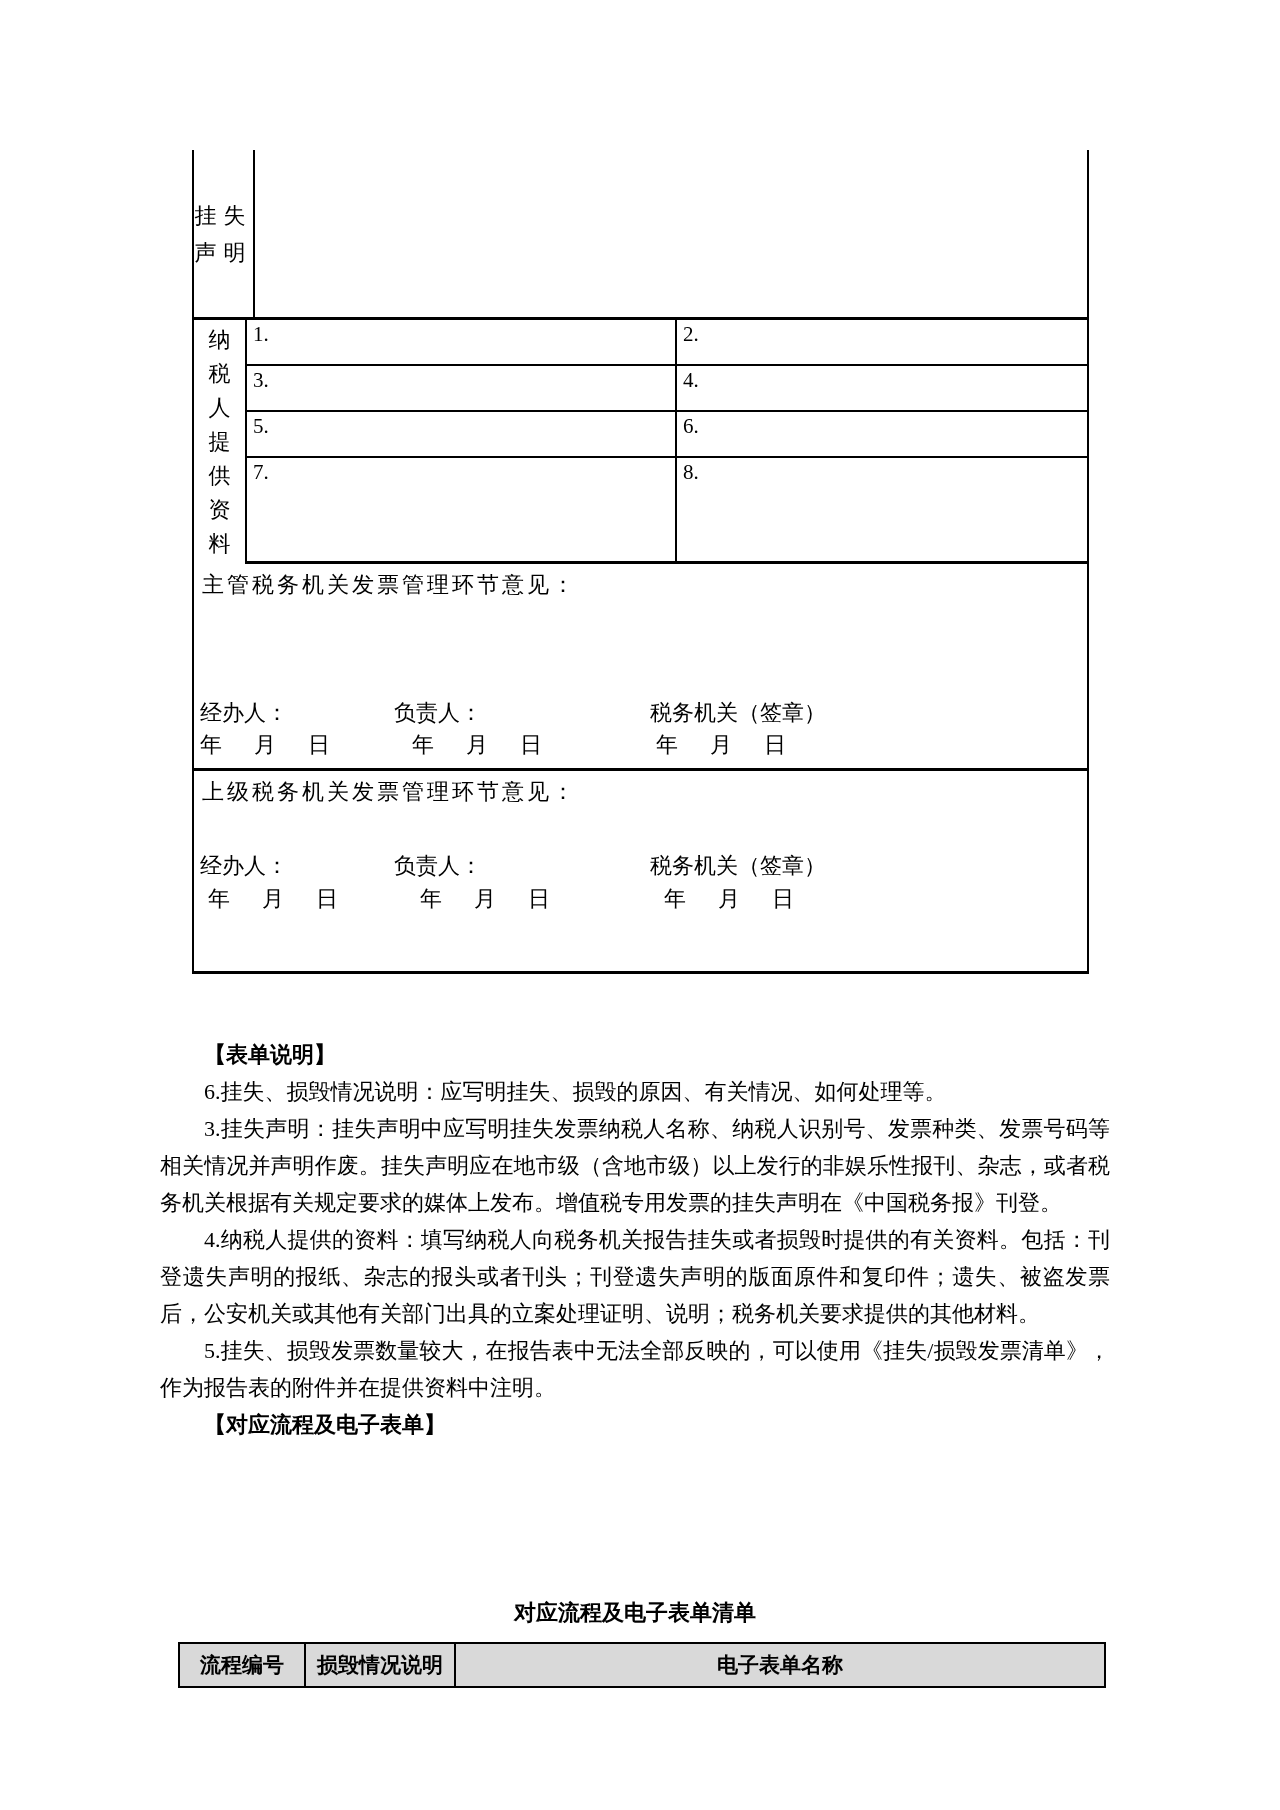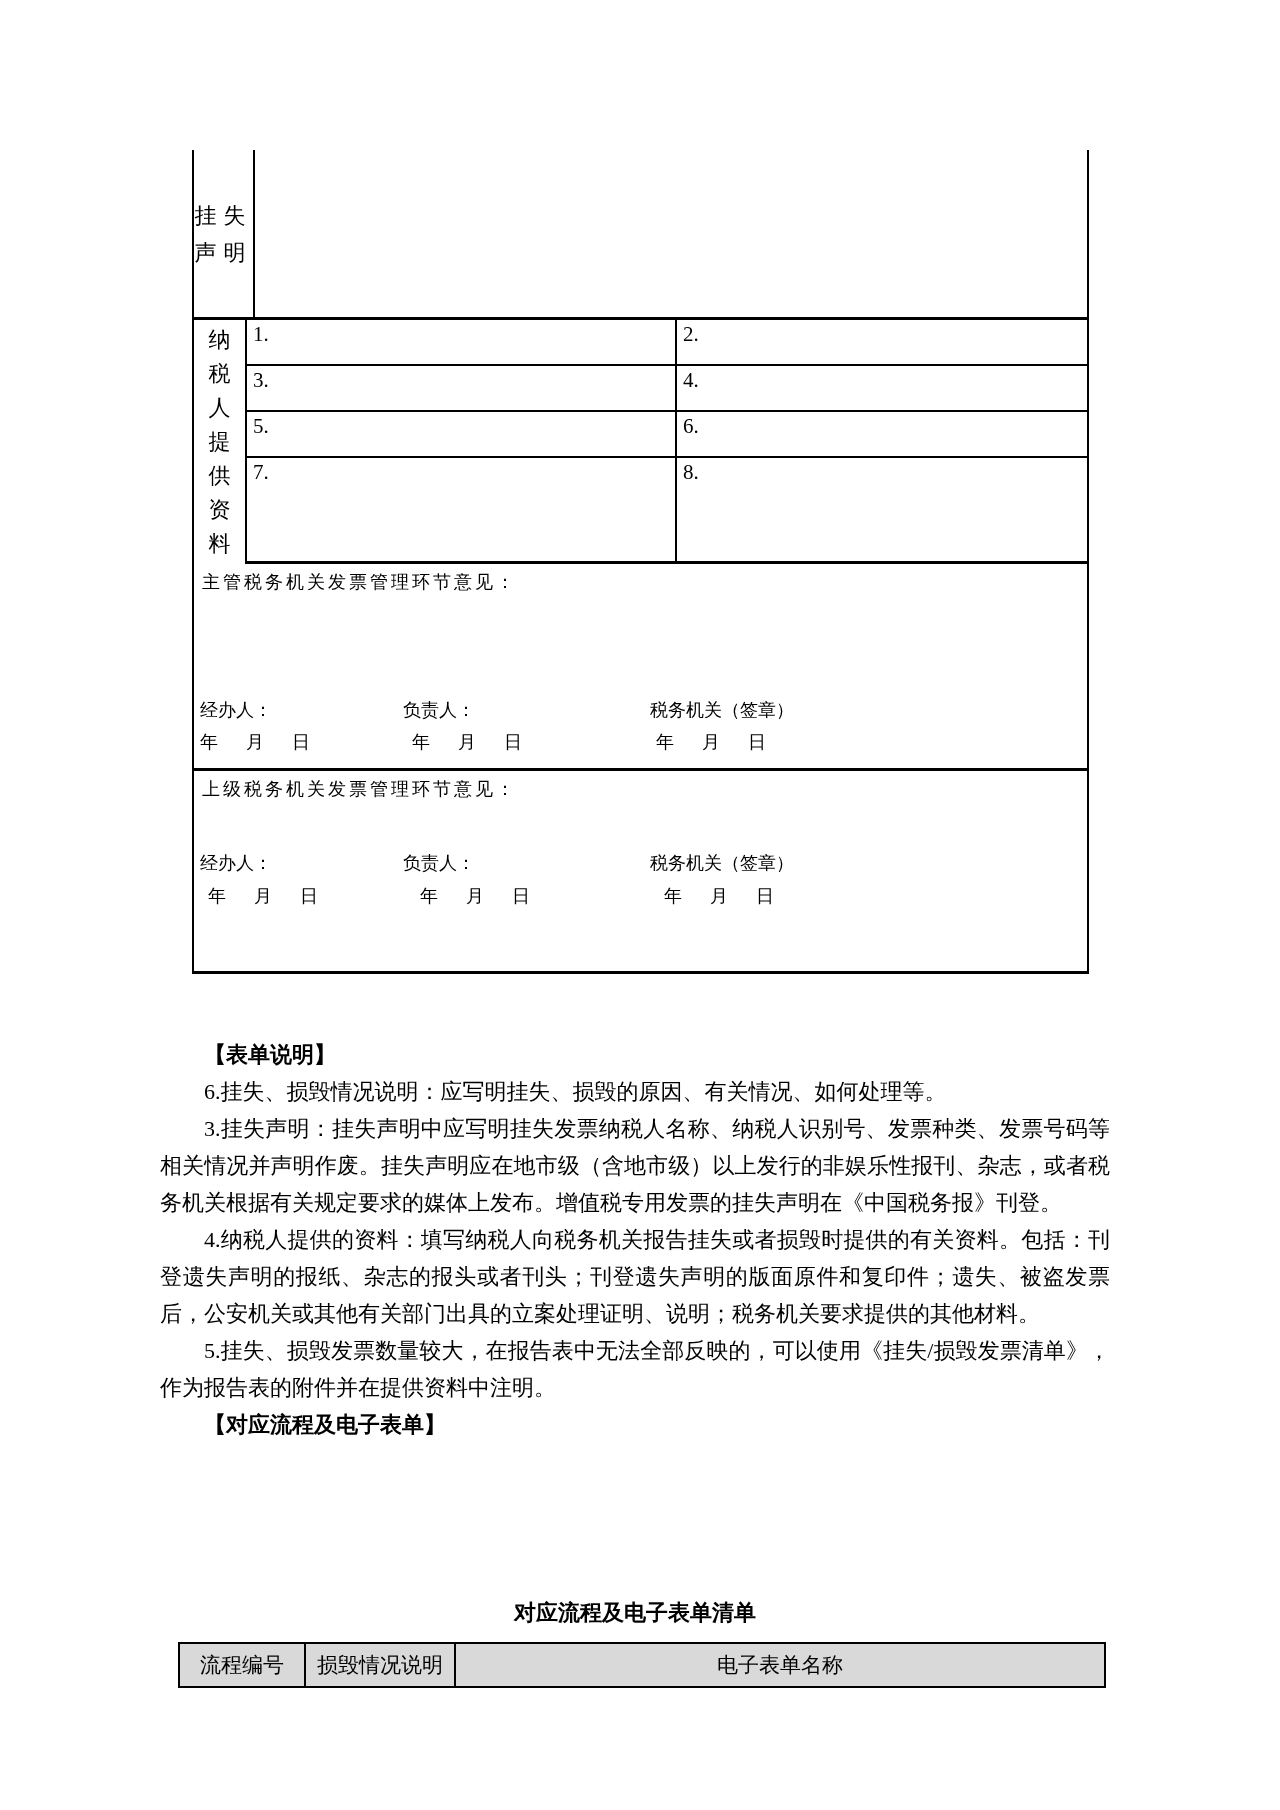--- a/index.html
+++ b/index.html
@@ -70,31 +70,31 @@
     padding: 2px 0 0 6px;
     font-size: 21px;
   }
   .num-cell-even {
     flex: 1;
     border-left: 2px solid #000;
     padding: 2px 0 0 6px;
     font-size: 21px;
   }
 
-  .opinion { position: relative; font-size: 18px; }
+  .opinion { position: relative; font-size: 22px; }
   .op-c { height: 207px; border-bottom: 3px solid #000; }
   .op-d { height: 200px; }
   .op-title { position: absolute; left: 8px; top: 6px; letter-spacing: 3px; }
   .sig { position: absolute; }
   .op-c .sig { top: 134px; }
   .op-c .date { top: 166px; }
   .op-d .sig { top: 80px; }
   .op-d .date { top: 113px; }
   .sig1 { left: 6px; }
-  .sig2 { left: 209px; }
+  .sig2 { left: 200px; }
   .sig3 { left: 456px; }
   .date { position: absolute; letter-spacing: 5px; }
   .op-c .d1 { left: 6px; }
   .op-c .d2 { left: 218px; }
   .op-c .d3 { left: 462px; }
   .op-d .d1 { left: 14px; }
   .op-d .d2 { left: 226px; }
   .op-d .d3 { left: 470px; }
 
   
@@ -127,21 +127,21 @@
     width: 928px;
     height: 46px;
     border: 2px solid #000;
     background: #d9d9d9;
     display: flex;
   }
   .pt-cell {
     display: flex;
     align-items: center;
     justify-content: center;
-    font-weight: normal;
+    font-weight: bold;
     font-size: 21px;
   }
   .pt-c1 { width: 124px; }
   .pt-c2 { width: 257px; border-left: 2px solid #000; }
   .pt-c3 { width: 150px; border-left: 2px solid #000; }
   .pt-c4 { flex: 1; border-left: 2px solid #000; }
 </style>
 </head>
 <body>
 

